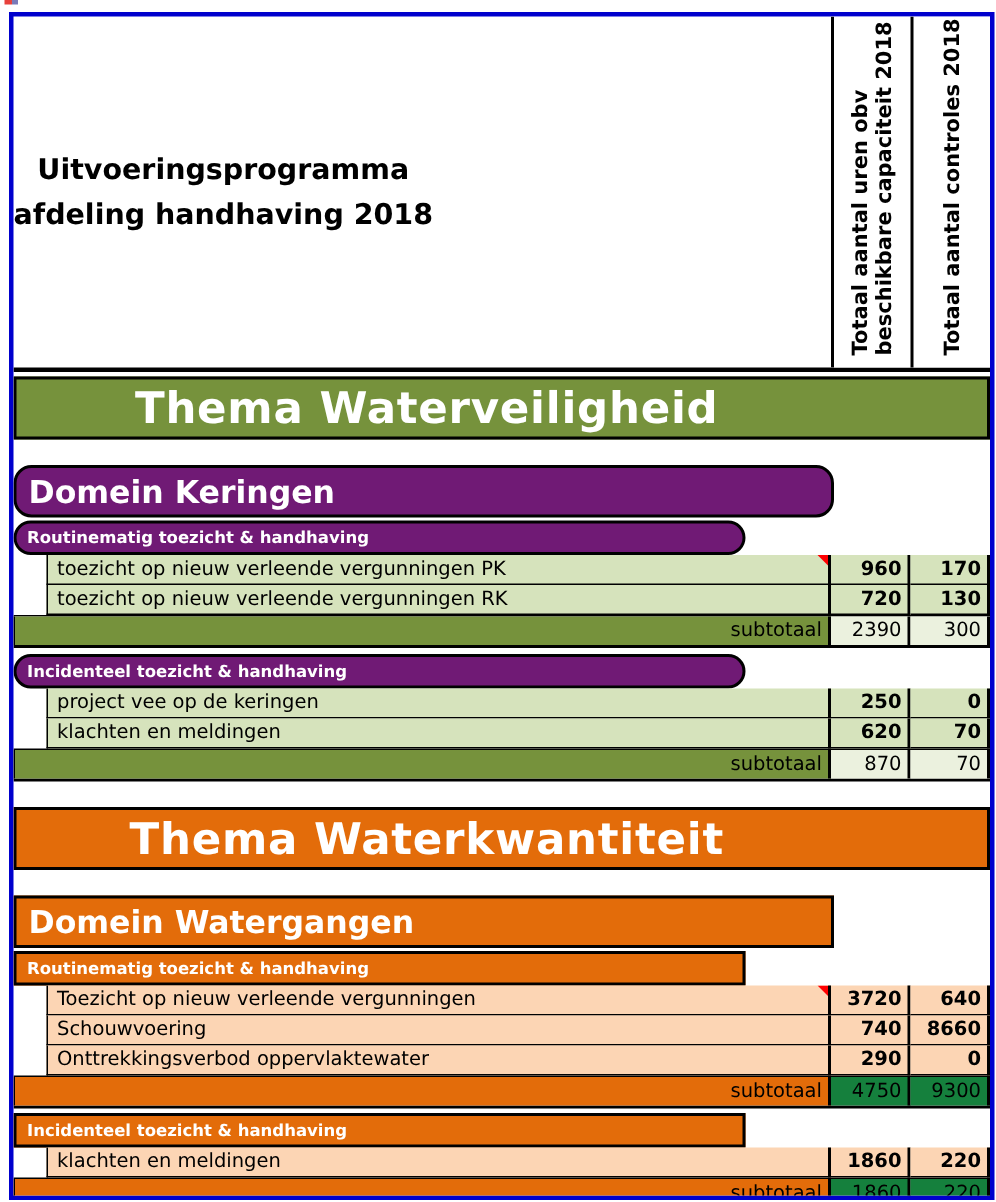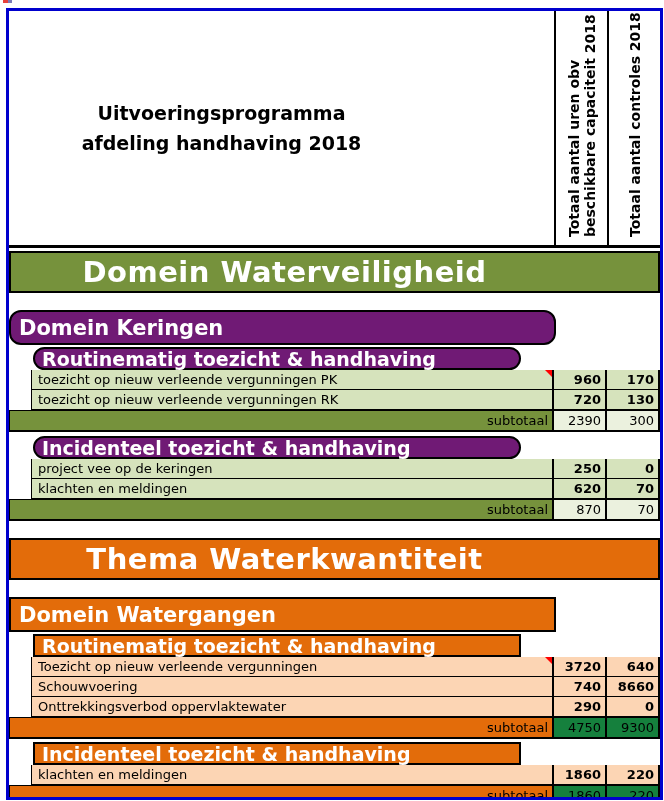--- a/index.html
+++ b/index.html
@@ -7,21 +7,21 @@
   body { font-family: "DejaVu Sans", "Liberation Sans", sans-serif; color:#000; }
   .page { position:relative; width:664px; height:801px; background:#fff; overflow:hidden; }
   .artifact-red  { position:absolute; left:3px; top:0; width:5px; height:3px; background:#e8413c; }
   .artifact-blue { position:absolute; left:8px; top:0; width:4px; height:3px; background:#7a7ab8; }
   .sheet { position:absolute; left:6px; top:8px; width:657px; height:792px;
            border:3px solid #0000cd; background:#fff; }
   .content { position:relative; width:651px; height:786px; overflow:hidden; }
 
   
   .header-row { display:flex; height:237px; border-bottom:3px solid #000; }
-  .title-cell { width:545px; display:flex; align-items:center; justify-content:center; padding-right:120px; }
+  .title-cell { width:545px; display:flex; align-items:center; padding-right:120px; }
   .title-text { text-align:center; font-weight:bold; font-size:19px; line-height:30px; }
   .vcol { width:53px; border-left:2px solid #000; position:relative; background:#fff; }
   .vrot { position:absolute; top:0; left:0; width:234px; height:51px;
           transform-origin:top left; transform:rotate(-90deg) translateX(-100%);
           display:flex; flex-direction:column; justify-content:center; align-items:flex-start;
           padding-left:8px; font-weight:bold; font-size:14px; line-height:16px; white-space:nowrap; }
 
   
   .banner { height:42px; border:2px solid #000; display:flex; }
   .banner-inner { width:547px; display:flex; align-items:center; justify-content:center;
@@ -30,21 +30,21 @@
   .sec-orange .banner { background:#e36c0a; }
 
   
   .gap17 { height:17px; } .gap4 { height:4px; } .gap3 { height:3px; }
   .gap2  { height:2px; }  .mt3  { margin-top:3px; }
 
   
   .domein { width:547px; height:35px; border:2px solid #000; display:flex; align-items:center;
             padding-left:8px; color:#fff; font-weight:bold; font-size:21px; }
   .band   { width:488px; height:23px; border:2px solid #000; display:flex; align-items:center;
-            padding-left:7px; color:#fff; font-weight:bold; font-size:19px;margin-left:24px; }
+            padding-left:7px; color:#fff; font-weight:bold; font-size:11px; }
   .sec-green  .domein, .sec-green  .band { background:#701a75;border-radius:12px; }
   .sec-orange .domein, .sec-orange .band { background:#e36c0a; }
 
   
   .trow { display:grid; grid-template-columns:545px 53px 53px; height:20px; }
   .trow .lbl { position:relative; border-left:1px solid #000; border-right:2px solid #000;
                border-bottom:1px solid #000; display:flex; align-items:center;
                padding-left:6px; font-size:13px; overflow:hidden; white-space:nowrap;margin-left:22px; }
   .trow .val { border-right:2px solid #000; border-bottom:1px solid #000;
                display:flex; align-items:center; justify-content:flex-end;
@@ -93,21 +93,21 @@
         </div>
         <div class="vcol">
           <div class="vrot">
             <span>Totaal aantal controles 2018</span>
           </div>
         </div>
       </div>
 
       <div class="sec sec-green">
         <div class="banner mt3">
-          <div class="banner-inner">Domein Waterveiligheid</div>
+          <div class="banner-inner">Thema Waterveiligheid</div>
         </div>
         <div class="gap17"></div>
 
         <div class="domein">Domein Keringen</div>
         <div class="gap2"></div>
 
         <div class="band">Routinematig toezicht &amp; handhaving</div>
 
         <div class="trow">
           <div class="lbl">toezicht op nieuw verleende vergunningen PK<div class="comment-marker"></div></div>

